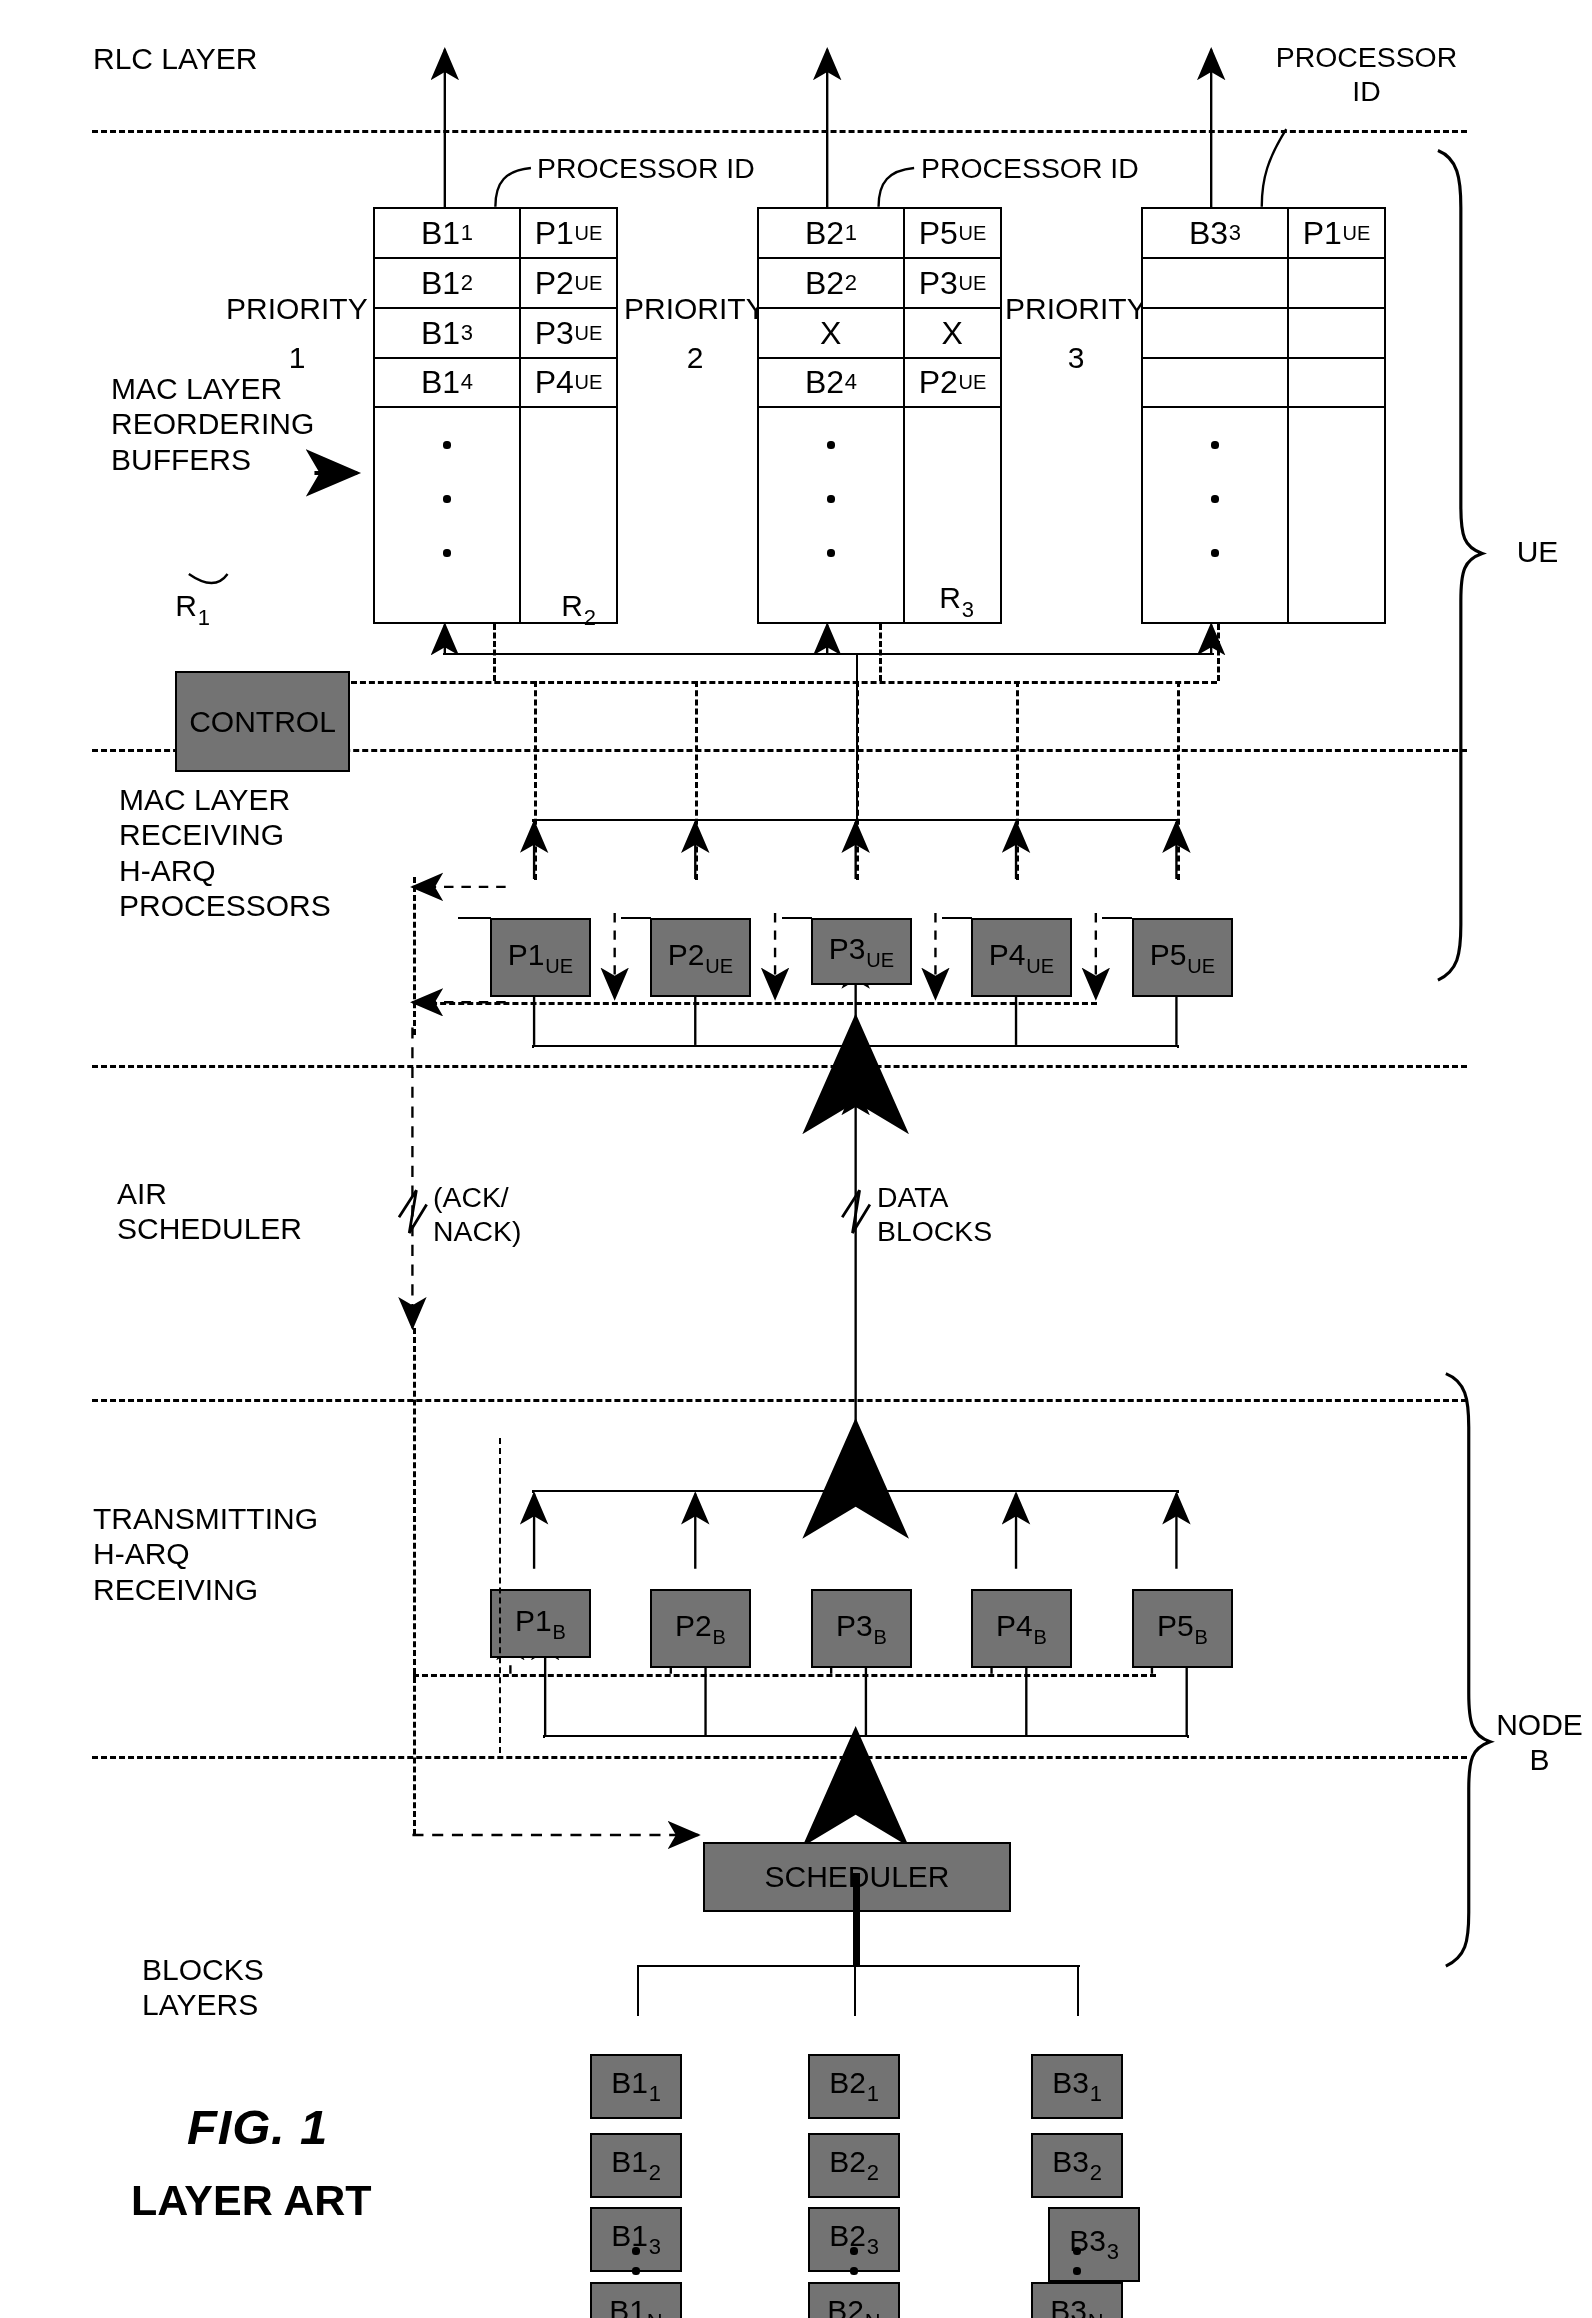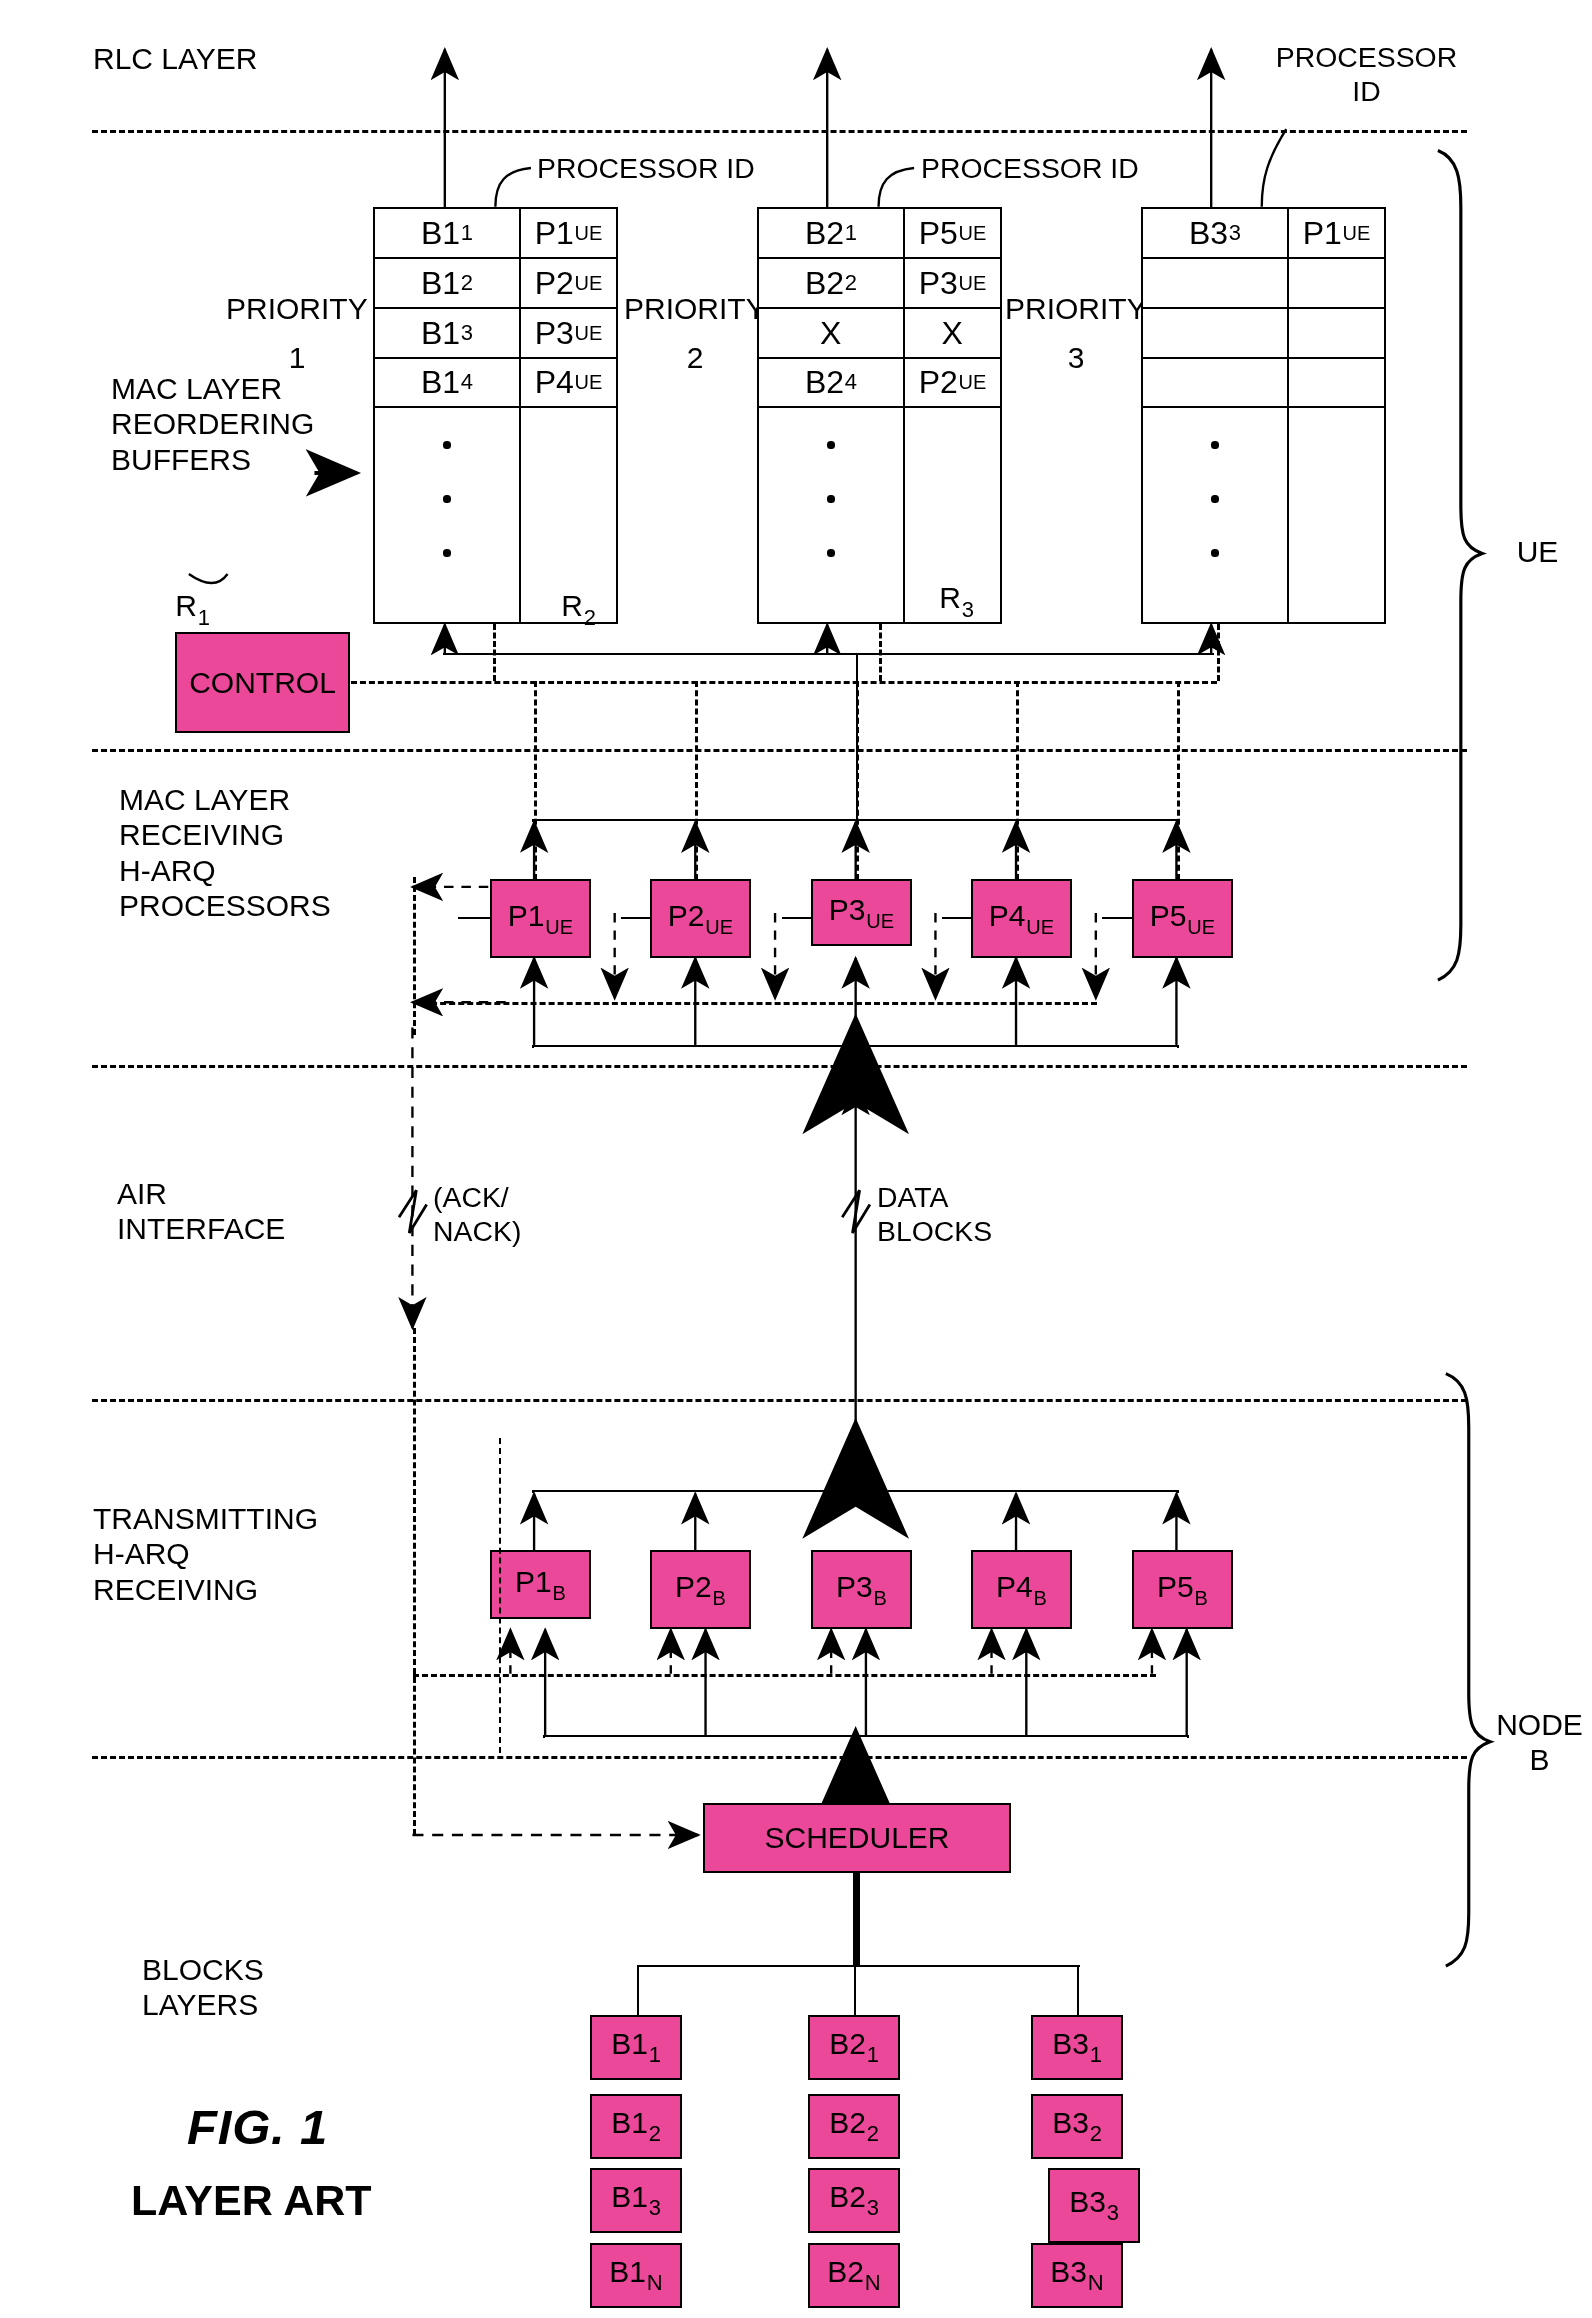--- a/index.html
+++ b/index.html
@@ -10,21 +10,21 @@
   .t38{font-size:30px;}
   .ctr{text-align:center;}
   
   .hline{position:absolute;background:#000;height:2.4px;}
   .vline{position:absolute;background:#000;width:2.4px;}
   .vthick{position:absolute;background:#000;width:7.1px;}
   .hdash{position:absolute;height:0;border-top:3.2px dashed #000;}
   .vdash{position:absolute;width:0;border-left:3.2px dashed #000;}
   .vdash3{position:absolute;width:0;border-left:2.4px dashed #000;}
   
-  .box{position:absolute;border:2.4px solid #000;box-sizing:border-box;background:#ec4899;}
+  .box{position:absolute;border:2.4px solid #000;box-sizing:border-box;background:#737373;margin-top:39px;}
   .boxlbl{position:absolute;left:0;right:0;top:50%;transform:translateY(-50%);text-align:center;font-size:30px;}
   
   .tbl{position:absolute;border:2.4px solid #000;box-sizing:border-box;background:#fff;}
   .trow{position:absolute;left:0;right:0;border-bottom:2.4px solid #000;box-sizing:border-box;}
   .tsplit{position:absolute;top:0;bottom:0;width:2.4px;background:#000;}
   .cellA,.cellB{position:absolute;top:0;bottom:0;display:flex;align-items:center;justify-content:center;font-size:32px;}
   .sub{font-size:22px;vertical-align:-0.38em;padding-left:0.8px;}
   .subS{font-size:20px;vertical-align:-0.4em;padding-left:0.8px;}
   .dots{position:absolute;display:flex;flex-direction:column;align-items:center;justify-content:space-around;}
   .dot{width:7.1px;height:7.1px;border-radius:50%;background:#000;}
@@ -183,21 +183,21 @@
   <div class="lbl t38" style="left: 111px; top: 371px; white-space: pre;">MAC LAYER
 REORDERING
 BUFFERS</div>
 
   <div class="lbl t38" style="left: 119px; top: 782px; white-space: pre;">MAC LAYER
 RECEIVING
 H-ARQ
 PROCESSORS</div>
 
   <div class="lbl t38" style="left: 117px; top: 1176px; white-space: pre;">AIR
-INTERFACE</div>
+SCHEDULER</div>
 
   <div class="lbl t38" style="left: 93px; top: 1501px; white-space: pre;">TRANSMITTING
 H-ARQ
 RECEIVING</div>
 
   <div class="lbl t38" style="left: 142px; top: 1952px; white-space: pre;">BLOCKS
 LAYERS</div>
 
   <div class="lbl t38 ctr" style="left:1494px;top:534px;width:87px;">UE</div>
 

